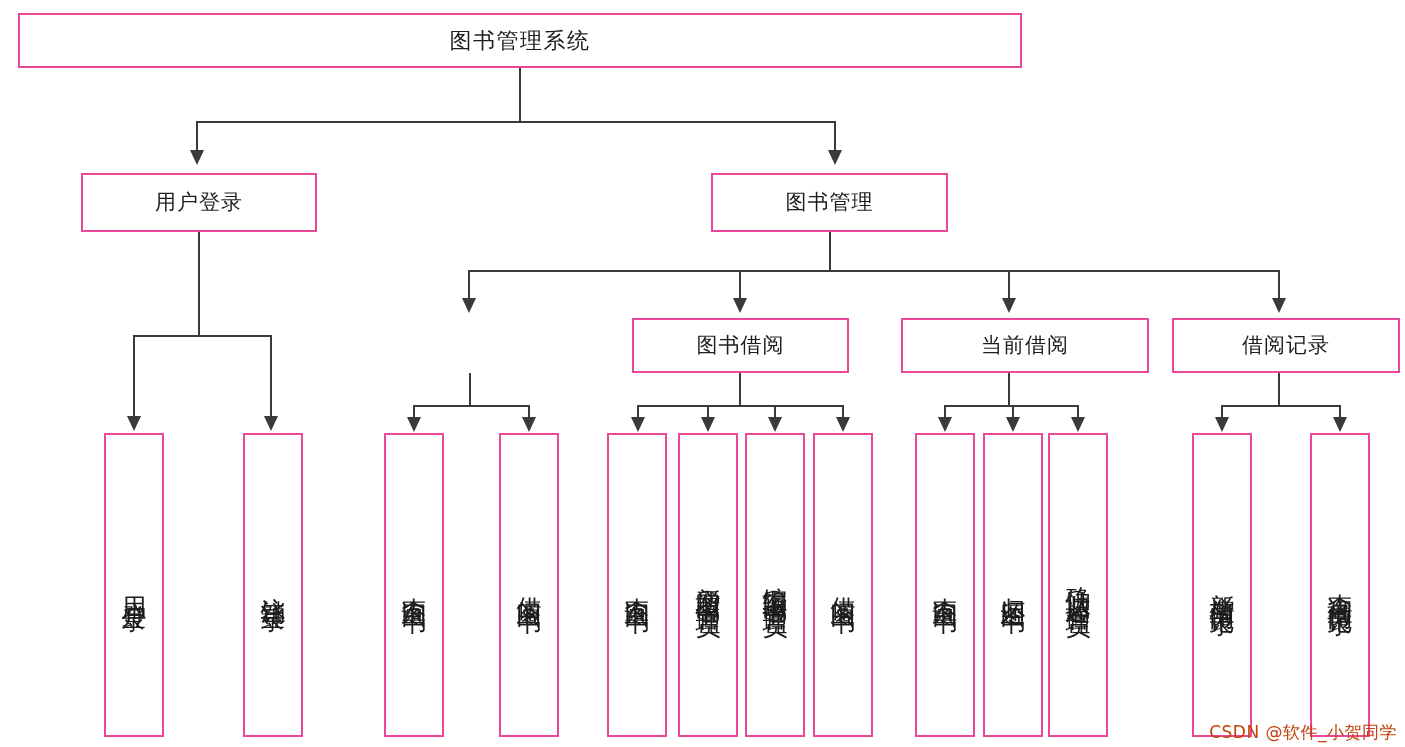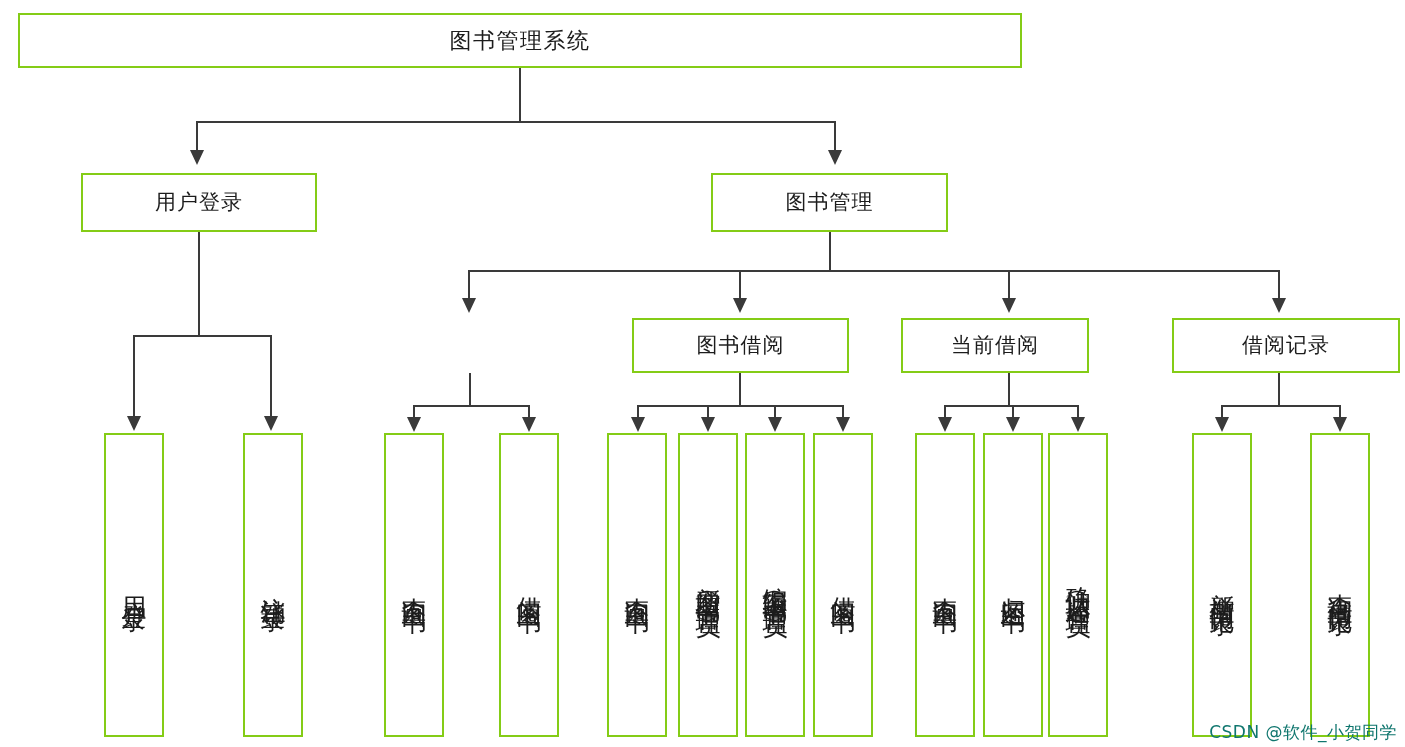--- a/index.html
+++ b/index.html
@@ -13,21 +13,21 @@
     width:1405px;
     height:747px;
     background:#ffffff;
     overflow:hidden;
   }
   
   .node{
     position:absolute;
     box-sizing:border-box;
     background:#ffffff;
-    border:2px solid #84cc16;
+    border:2px solid #ec4899;
     display:flex;
     align-items:center;
     justify-content:center;
     color:#1c1c1c;
   }
   .node .lbl{
     display:block;
     text-align:center;
     line-height:1.18;
     white-space:nowrap;
@@ -63,21 +63,21 @@
     border-left:7px solid transparent;
     border-right:7px solid transparent;
     border-top:15px solid #3a3a3a;
   }
   
   #watermark{
     position:absolute;
     right:8px;
     bottom:3px;
     font-size:17px;
-    color:#0f766e;
+    color:#c2410c;
     letter-spacing:0.5px;
     white-space:nowrap;
     pointer-events:none;
     user-select:none;
     text-align:right;
   }
 </style>
 </head>
 <body>
 
@@ -120,21 +120,21 @@
 
   <div class="ln v" style="left:1008px;top:270px;width:2px;height:30px;"></div>
   <div class="arrow" style="left:1002px;top:298px;"></div>
 
   <div class="ln v" style="left:1278px;top:270px;width:2px;height:30px;"></div>
   <div class="arrow" style="left:1272px;top:298px;"></div>
 
   <div class="node h" style="left:632px;top:318px;width:217px;height:55px;">
     <span class="lbl">图书借阅</span>
   </div>
-  <div class="node h" style="left:901px;top:318px;width:188px;height:55px;font-family:Liberation Serif, serif;">
+  <div class="node h" style="left:901px;top:318px;width:248px;height:55px;font-family:Liberation Serif, serif;">
     <span class="lbl">当前借阅</span>
   </div>
   <div class="node h" style="left:1172px;top:318px;width:228px;height:55px;">
     <span class="lbl">借阅记录</span>
   </div>
 
   <div class="ln v" style="left:469px;top:373px;width:2px;height:33px;"></div>
   <div class="ln h" style="left:413px;top:405px;width:116px;height:2px;"></div>
   <div class="ln v" style="left:413px;top:405px;width:2px;height:14px;"></div>
   <div class="arrow" style="left:407px;top:417px;"></div>

